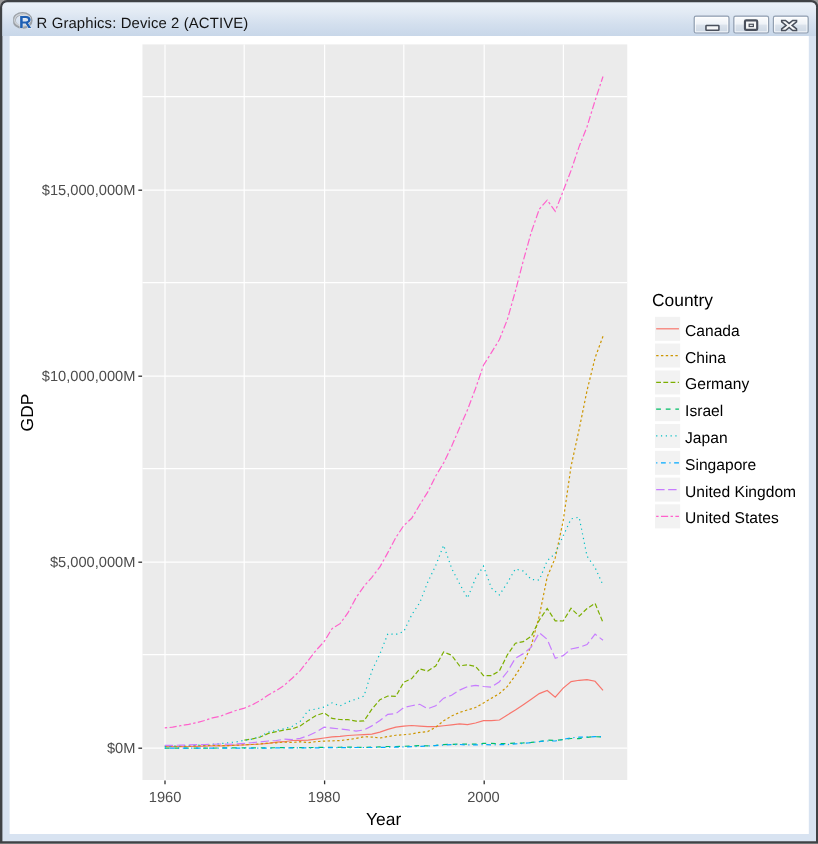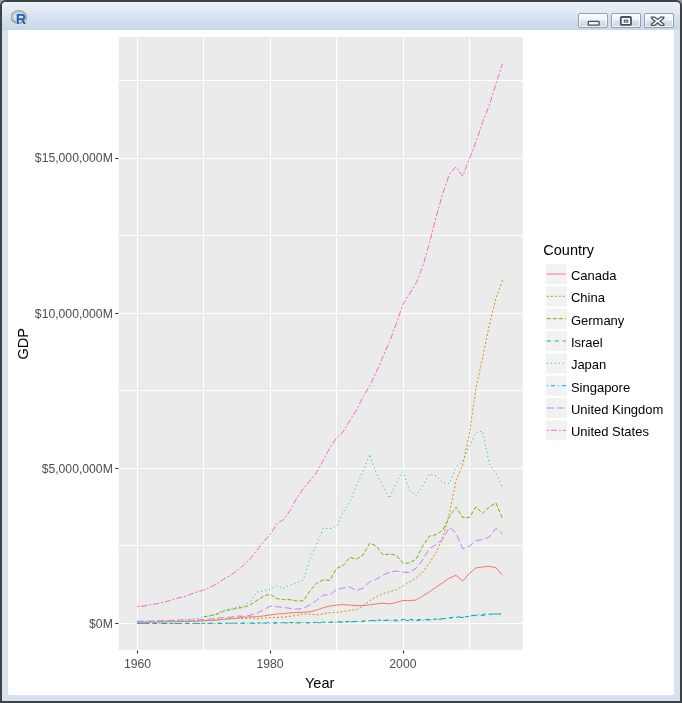--- a/index.html
+++ b/index.html
@@ -29,20 +29,21 @@
 </head>
 <body>
 <div id="win">
   <div id="frame"></div>
   <div id="titlebar">
     <svg id="ticon" width="17" height="17" viewBox="0 0 17 17">
       <ellipse cx="7.8" cy="8" rx="7" ry="5.7" fill="none" stroke="#9aa0a6" stroke-width="2.8"></ellipse>
       <ellipse cx="7.6" cy="7.6" rx="6.4" ry="5" fill="none" stroke="#cdd1d6" stroke-width="1.2"></ellipse>
       <text x="4.8" y="14.6" font-size="14.5" font-weight="bold" fill="#1e5fb3" stroke="#e9edf3" stroke-width="0.7" paint-order="stroke" font-family="Liberation Sans,sans-serif">R</text>
     </svg>
+    <div id="ttext">R Graphics: Device 2 (ACTIVE)</div>
     <div class="tbtn" id="bmin">
       <svg width="28" height="14" viewBox="0 0 28 14">
         <rect x="9.3" y="7.3" width="10.8" height="3.9" rx="0.5" fill="#f6f7f8" stroke="#4a505c" stroke-width="1.3"></rect>
       </svg>
     </div>
     <div class="tbtn" id="bmax">
       <svg width="28" height="14" viewBox="0 0 28 14">
         <rect x="8.8" y="3" width="10.2" height="7.9" rx="1" fill="#f6f7f8" stroke="#4a505c" stroke-width="1.8"></rect>
         <rect x="11.8" y="5.7" width="4.5" height="2.9" fill="#4a505c"></rect>
         <rect x="12.8" y="6.7" width="2.5" height="0.9" fill="#eef0f2"></rect>

